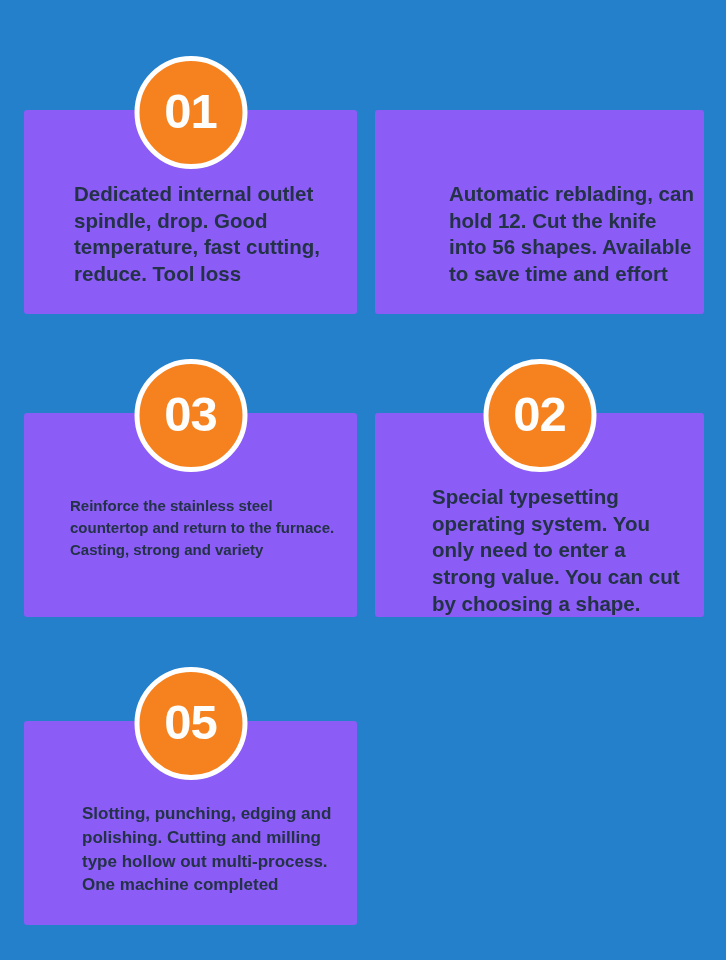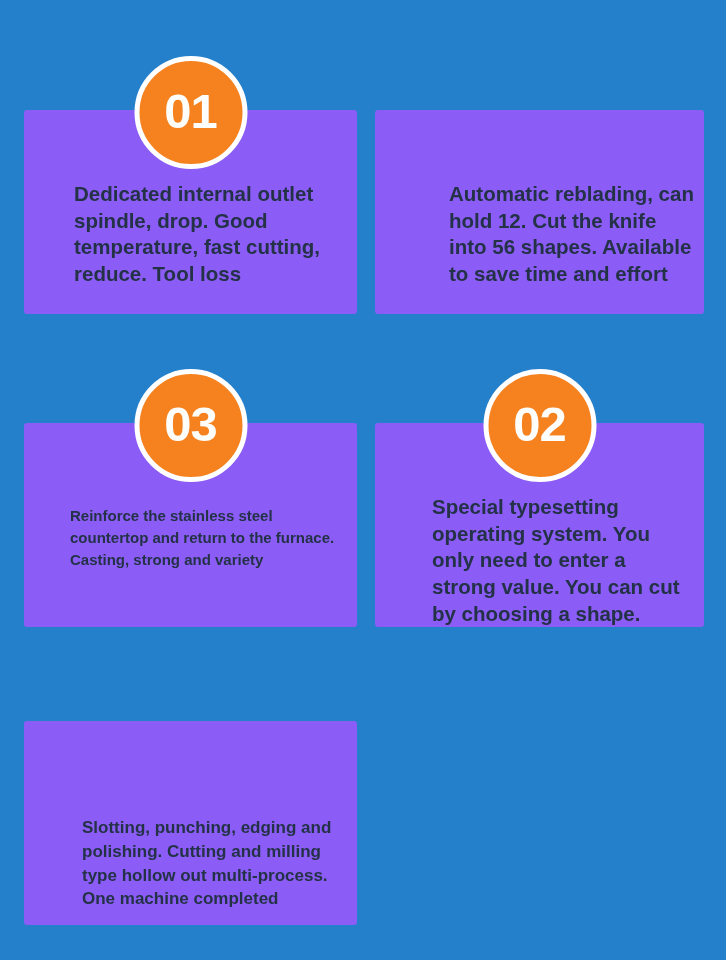--- a/index.html
+++ b/index.html
@@ -40,21 +40,21 @@
     border-radius: 3px;
     box-sizing: border-box;
   }
 
   
   .col-1 { left: 24px; }
   .col-2 { left: 375px; width: 329px; }
 
   
   .row-1 { top: 110px; }
-  .row-2 { top: 423px; padding-left: 36px; }
+  .row-2 { top: 413px; padding-left: 36px; }
   .row-3 { top: 721px; }
 
   
   .badge {
     position: absolute;
     top: -54px;
     left: 50%;
     transform: translateX(-50%);
     width: 103px;
     height: 103px;
@@ -109,21 +109,21 @@
     line-height: 1.45;
     padding: 0 14px 0 14px;
     top: 82px;
   }
 
   
   .card-1 .card-text { top: 71px; padding-left: 18px; padding-right: 14px; }
   .card-2 .card-text { top: 71px; padding-left: 42px; padding-right: 10px; }
   .card-3 .card-text { top: 82px; padding-left: 14px; padding-right: 14px; }
   .card-4 .card-text { top: 71px; padding-left: 25px; padding-right: 12px; }
-  .card-5 .card-text { top: 95px; padding-left: 26px; padding-right: 10px; }
+  .card-5 .card-text { top: 81px; padding-left: 26px; padding-right: 10px; }
   .card-6 .card-text { top: 71px; padding-left: 28px; padding-right: 12px; }
 </style>
 </head>
 <body>
 
 <div id="poster">
   <div class="grid">
 
     <div class="card col-1 row-1 card-1">
       <div class="badge">
@@ -144,18 +144,21 @@
     </div>
 
     <div class="card col-2 row-2 card-4">
       <div class="badge">
         <span class="badge-num">02</span>
       </div>
       <div class="card-text text-lg">Special typesetting operating system. You only need to enter a strong value. You can cut by choosing a shape.</div>
     </div>
 
     <div class="card col-1 row-3 card-5">
+      <div class="badge">
+        <span class="badge-num">05</span>
+      </div>
       <div class="card-text text-md">Slotting, punching, edging and polishing. Cutting and milling type hollow out multi-process. One machine completed</div>
     </div>
 
 
   </div>
 </div>
 
 </body></html>

